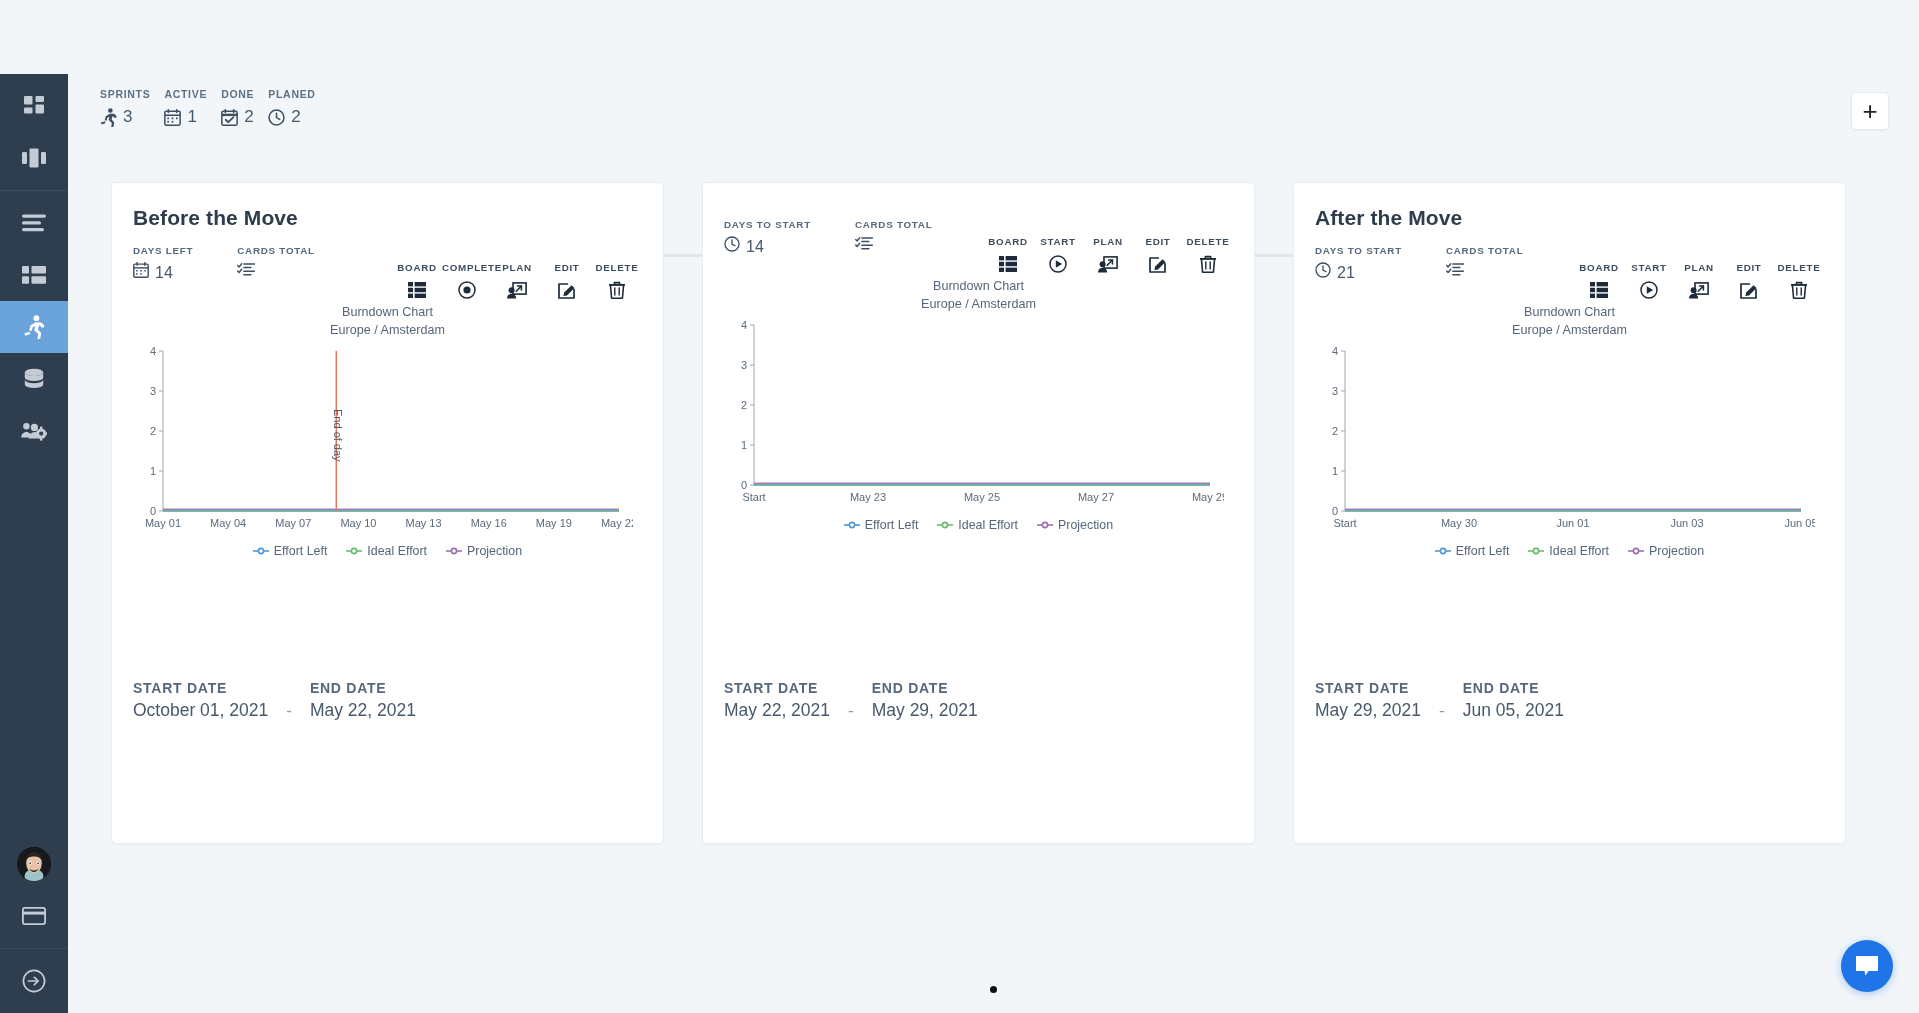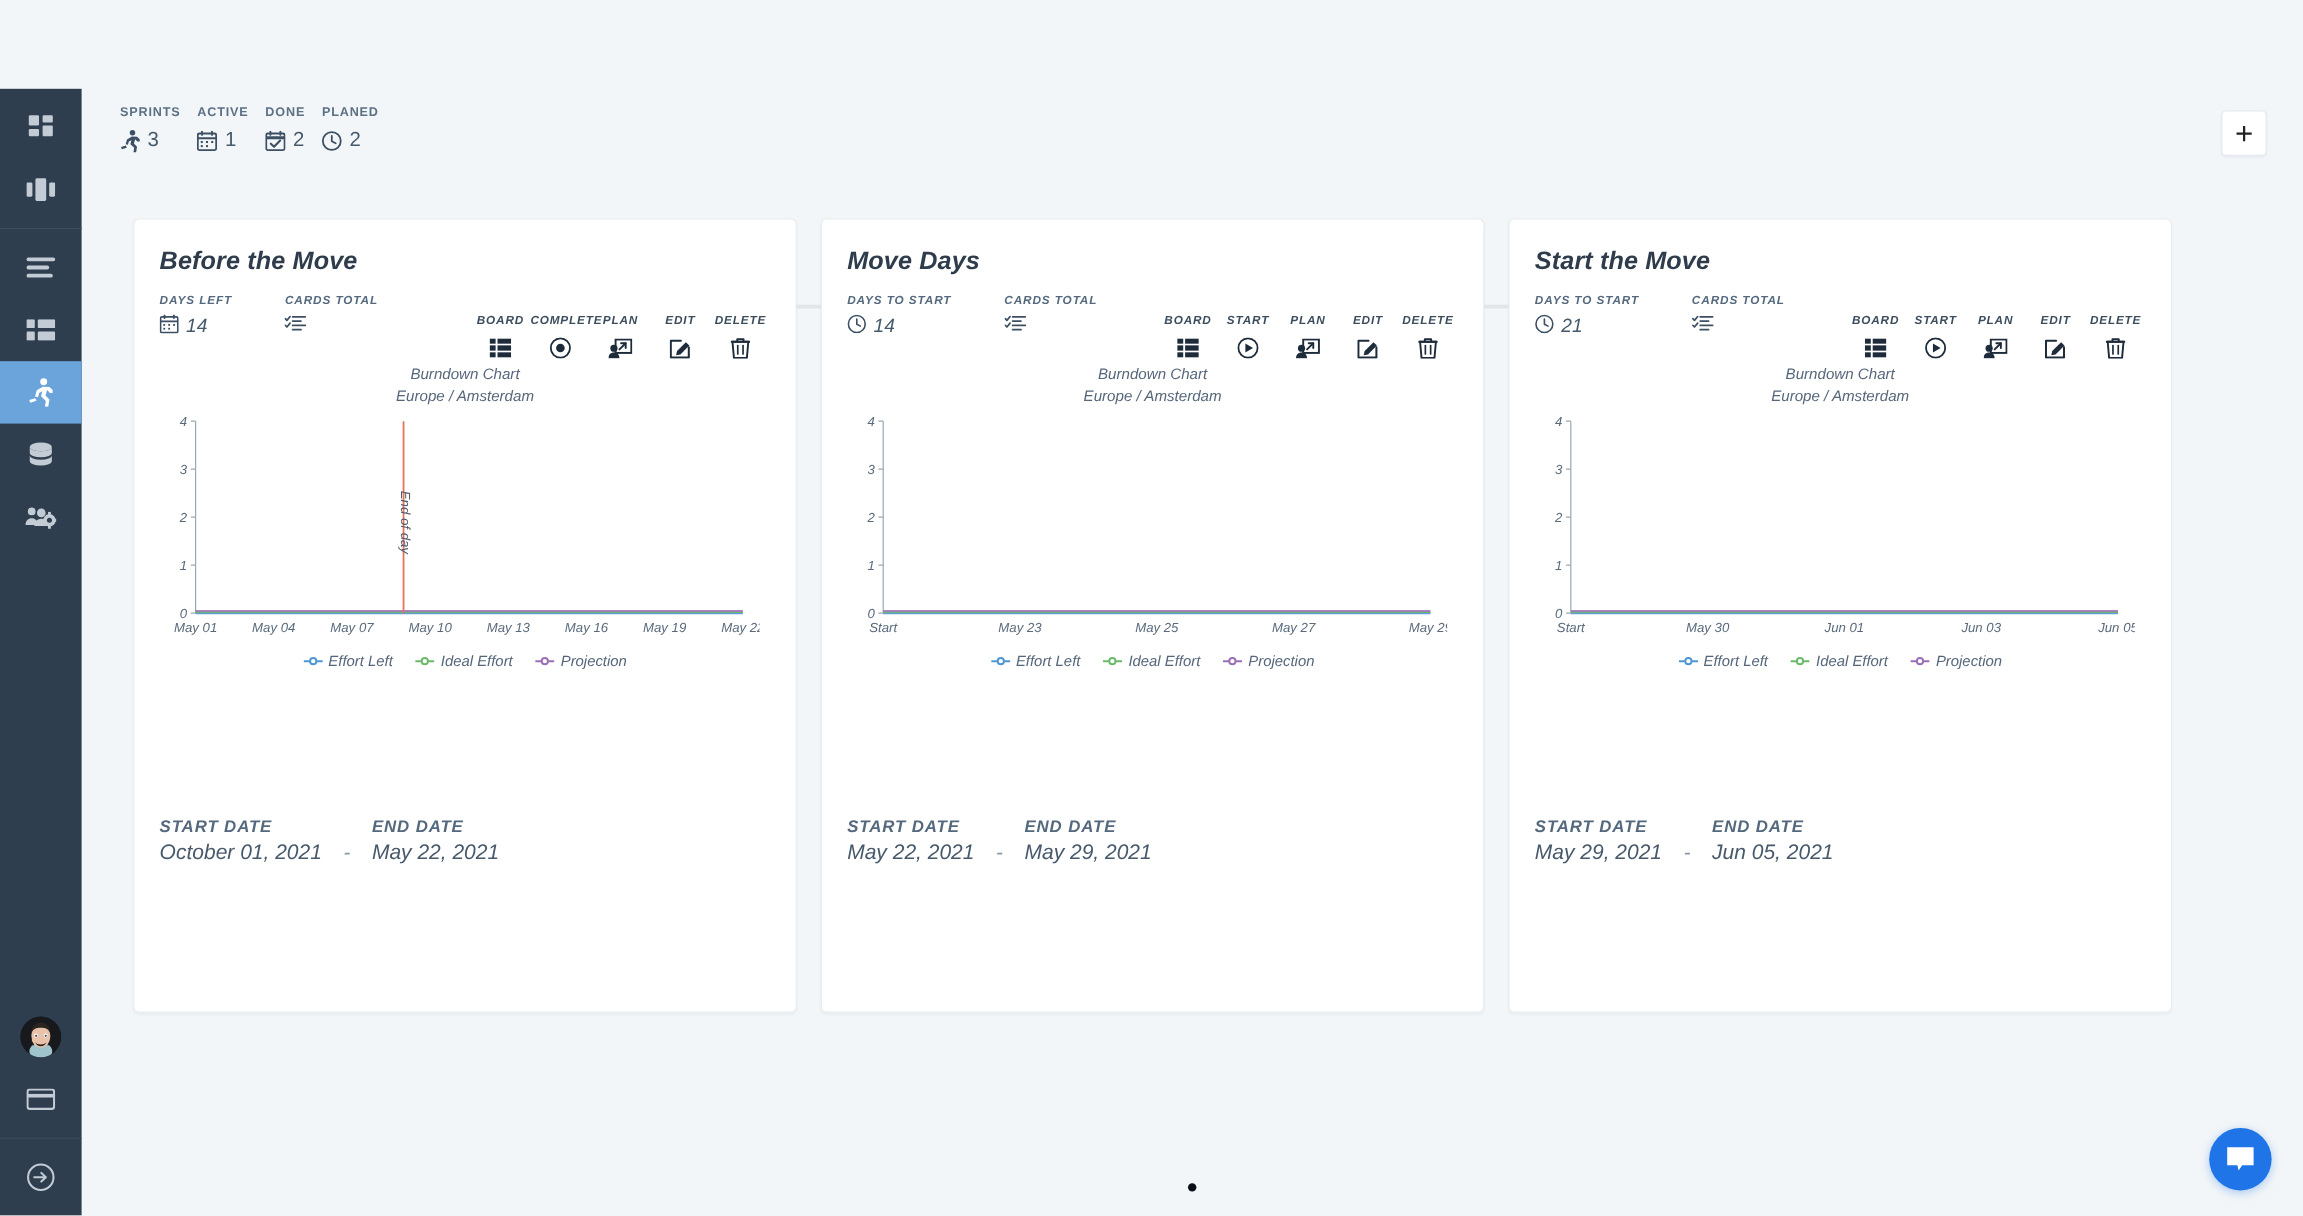--- a/index.html
+++ b/index.html
@@ -88,21 +88,21 @@
   }
   .slider-fill {
     position: absolute; top: 0; left: 0; height: 3px; background: #3f8fd2; border-radius: 2px;
   }
   .slider-handle {
     position: absolute; top: -4.5px; width: 12px; height: 12px; border-radius: 50%;
     background: #3f8fd2; transform: translateX(-50%); cursor: pointer;
   }
 
   
-  .cards { position: absolute; top: 108px; left: 43px; display: flex; gap: 20px; font-style: italic; }
+  .cards { position: absolute; top: 108px; left: 43px; display: flex; gap: 38px; }
   .card {
     width: 553px; height: 662px; background: #ffffff; border: 1px solid #e8edf1;
     border-radius: 5px; padding: 22px 21px 0 21px; position: relative;
     box-shadow: 0 1px 2px rgba(26,51,77,.04);
   }
   .card-title {
     font-size: 21px; font-weight: 700; color: #2e3c4c; letter-spacing: .1px; line-height: 26px;
   }
   .card-meta {
     display: flex; align-items: flex-start; margin-top: 14px; height: 40px; position: relative;
@@ -492,21 +492,20 @@
               <div class="date-val">October 01, 2021</div>
             </div>
             <div class="date-dash">-</div>
             <div class="date-col">
               <div class="date-lbl">END DATE</div>
               <div class="date-val">May 22, 2021</div>
             </div>
           </div>
         </div>
         <div class="card">
-          <div class="card-title">Move Days</div>
           <div class="card-meta">
             <div class="meta-col">
               <div class="meta-lbl">DAYS TO START</div>
               <div class="meta-val">
                 <span><svg width="16" height="16" viewBox="0 0 18 18">
                     <circle cx="9" cy="9" r="7.9" fill="none" stroke="#3d4f63" stroke-width="1.5"></circle>
                     <polyline points="9,4.4 9,9.2 12.4,11" fill="none" stroke="#3d4f63" stroke-width="1.5" stroke-linecap="round" stroke-linejoin="round"></polyline>
                   </svg></span>
                 <span>14</span>
               </div>
@@ -640,21 +639,21 @@
               <div class="date-val">May 22, 2021</div>
             </div>
             <div class="date-dash">-</div>
             <div class="date-col">
               <div class="date-lbl">END DATE</div>
               <div class="date-val">May 29, 2021</div>
             </div>
           </div>
         </div>
         <div class="card">
-          <div class="card-title">Start the Move</div>
+          <div class="card-title">After the Move</div>
           <div class="card-meta">
             <div class="meta-col">
               <div class="meta-lbl">DAYS TO START</div>
               <div class="meta-val">
                 <span><svg width="16" height="16" viewBox="0 0 18 18">
                     <circle cx="9" cy="9" r="7.9" fill="none" stroke="#3d4f63" stroke-width="1.5"></circle>
                     <polyline points="9,4.4 9,9.2 12.4,11" fill="none" stroke="#3d4f63" stroke-width="1.5" stroke-linecap="round" stroke-linejoin="round"></polyline>
                   </svg></span>
                 <span>21</span>
               </div>

